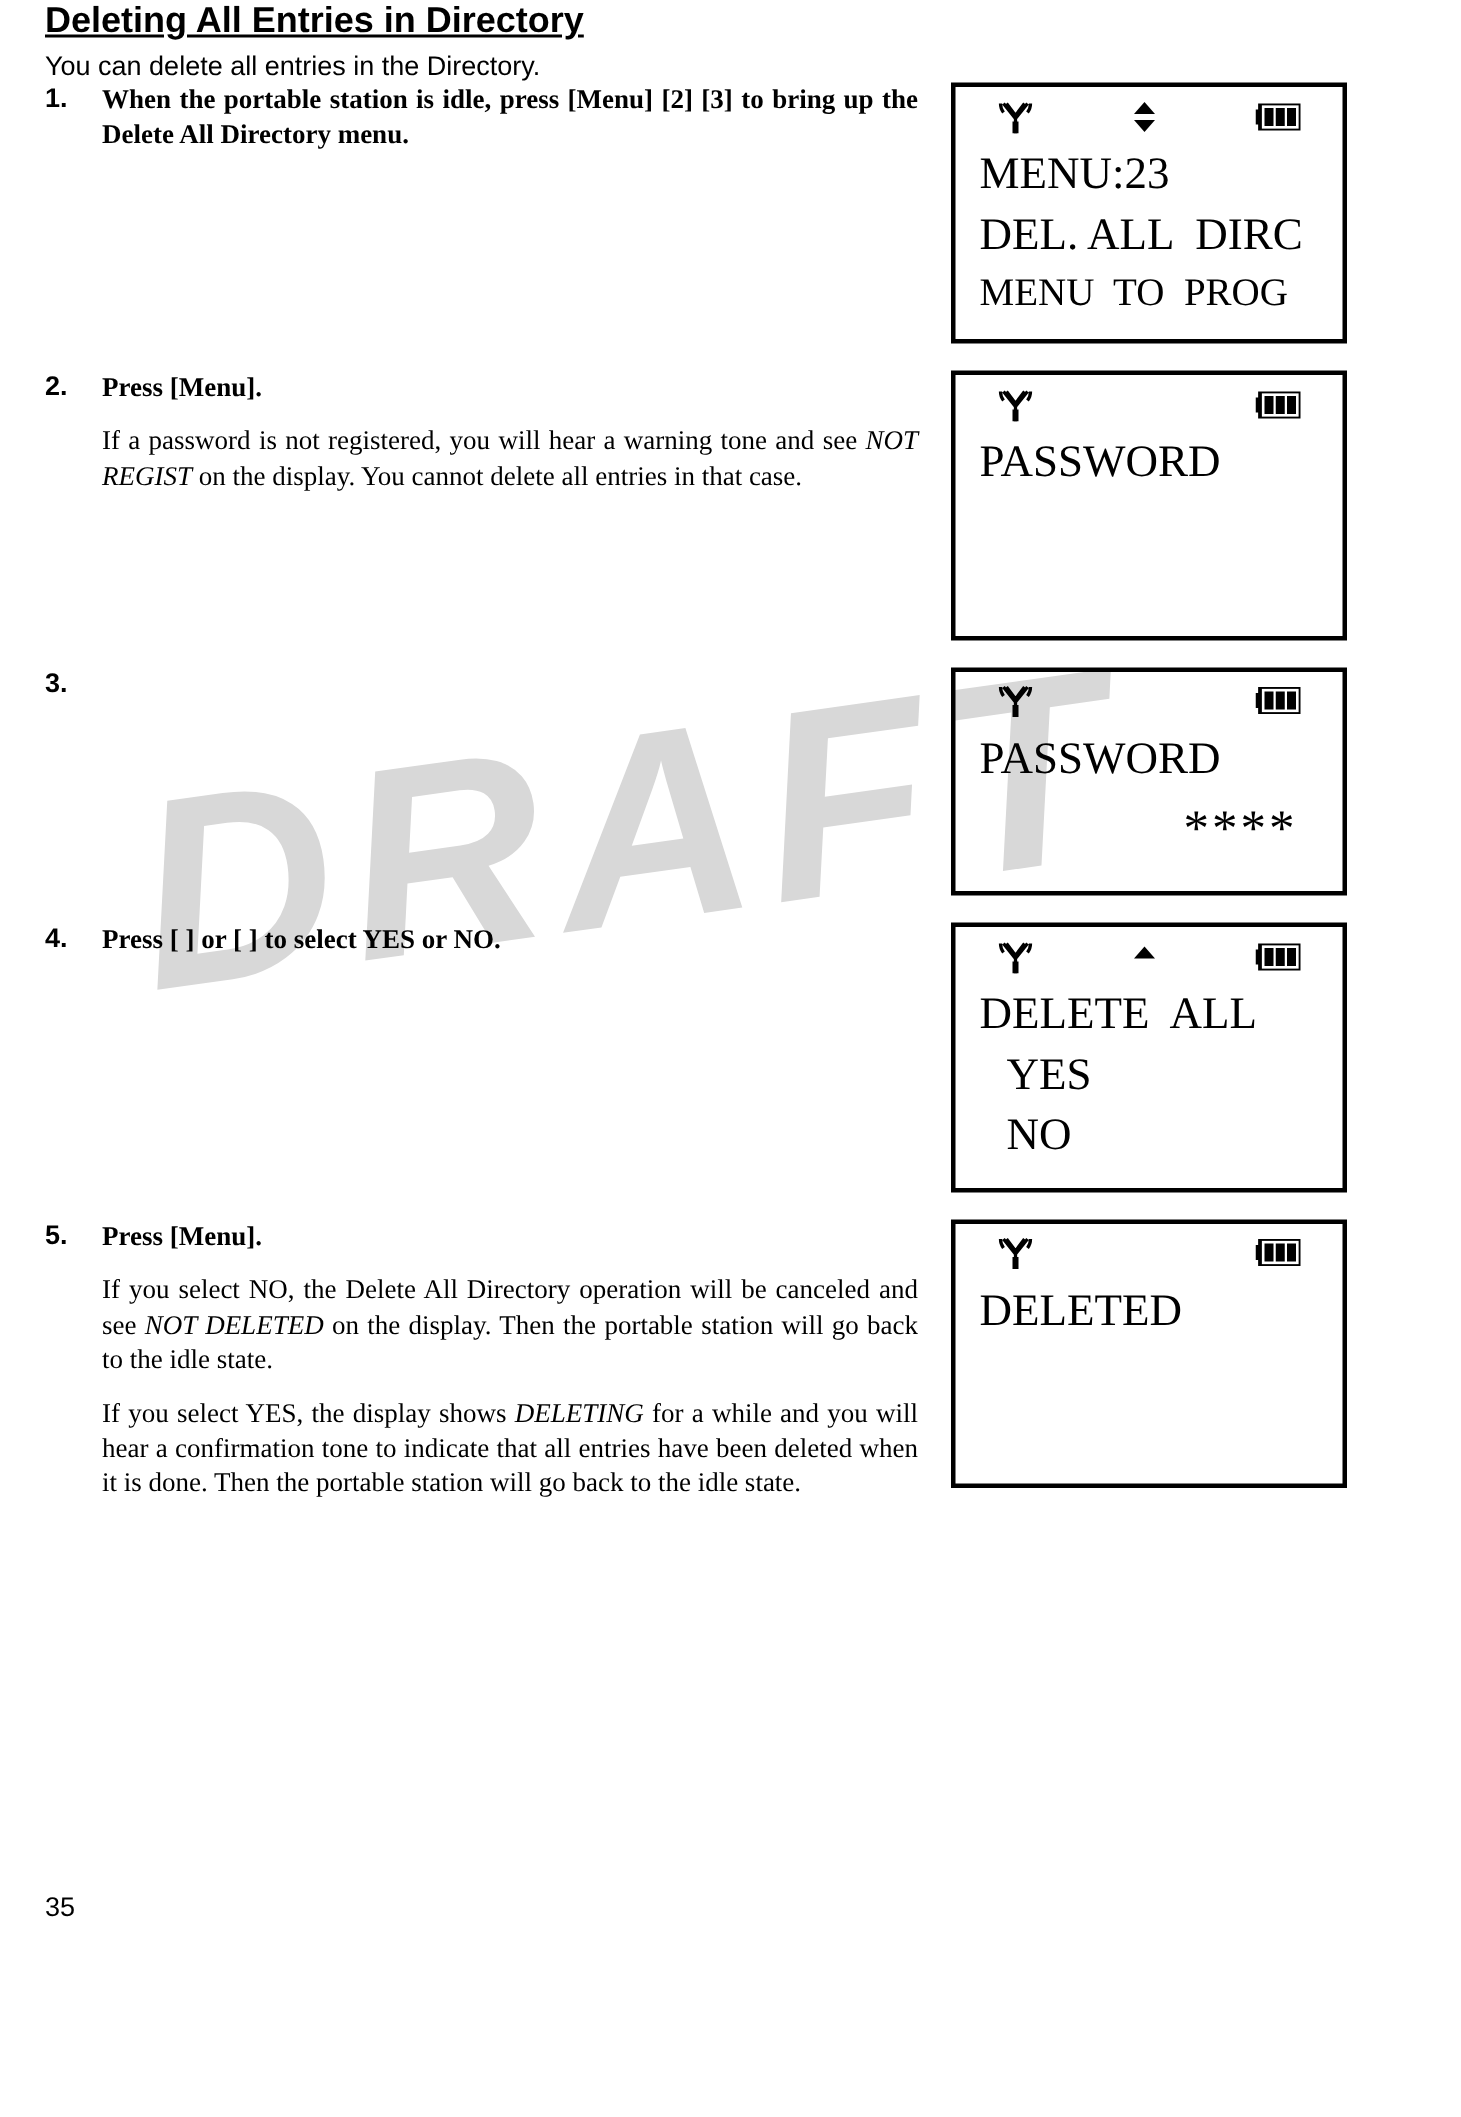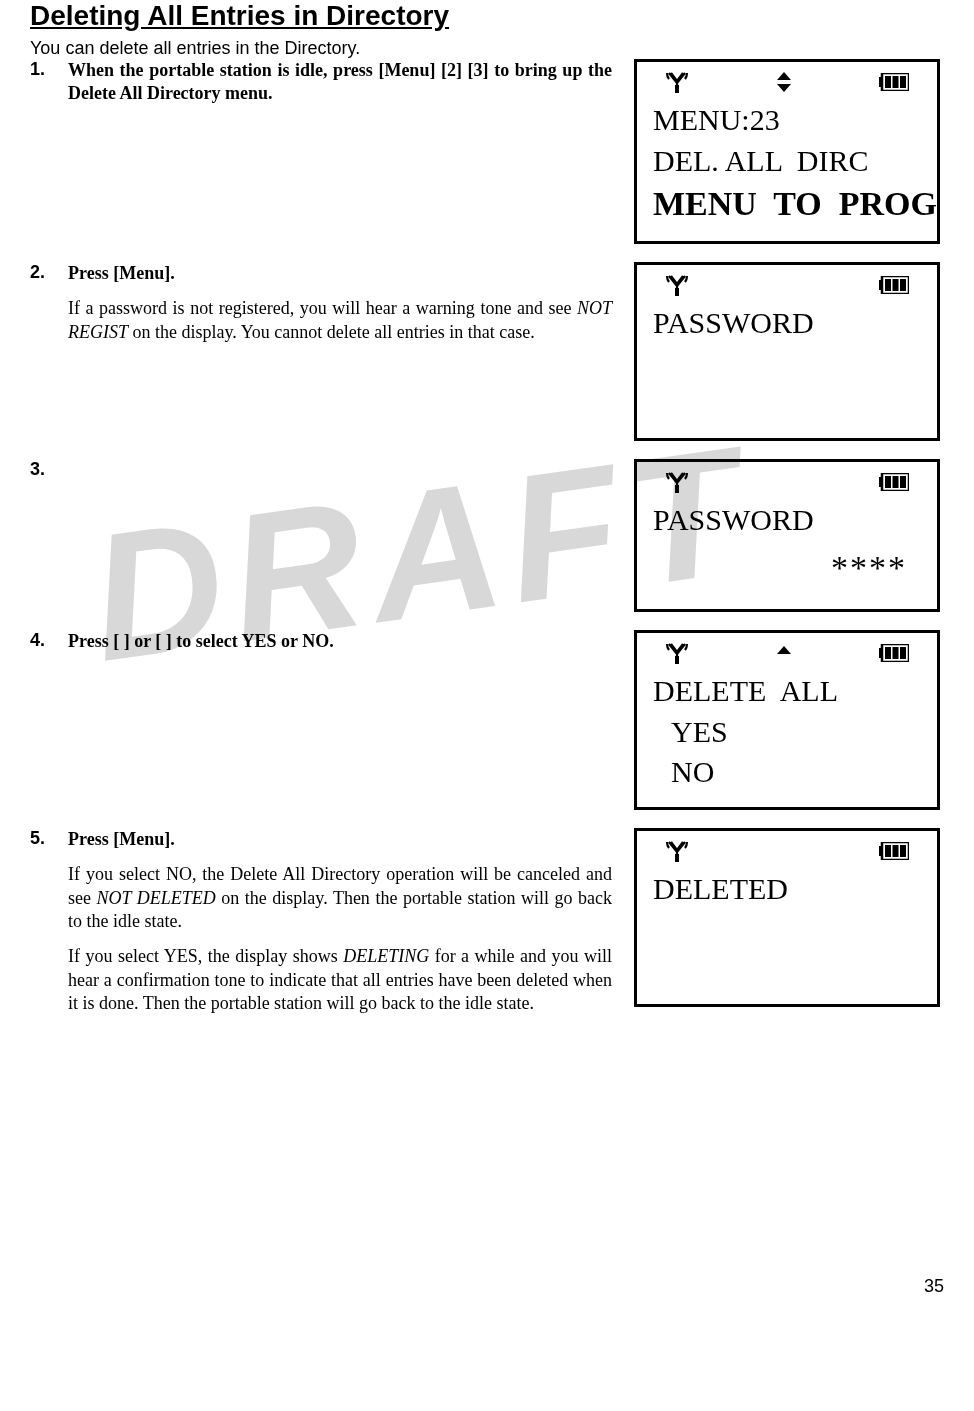--- a/index.html
+++ b/index.html
@@ -23,21 +23,21 @@
     font-weight: bold;
     font-style: italic;
     color: #d8d8d8;
     transform: rotate(-8deg);
     z-index: 0;
     pointer-events: none;
     letter-spacing: 10px;
   }
   .content { position: relative; z-index: 1; }
   .title {
-    font-size: 28px;
+    font-size: 24px;
     font-weight: bold;
     margin: 0 0 6px 0;
     text-decoration: underline;
   }
   .intro { font-size: 18px; }
   .row {
     display: flex;
     align-items: flex-start;
     margin-bottom: 18px;
   }
@@ -64,52 +64,52 @@
   .step-body em { font-style: italic; }
   .screen-col {
     flex-shrink: 0;
     width: 310px;
     margin-left: auto;
     display: flex;
     justify-content: flex-start;
   }
   .screen {
     border: 3px solid #000;
-    width: 306px;
+    width: 264px;
     padding: 10px 6px 14px 6px;
     font-family: "Times New Roman", serif;
   }
   .status-bar {
     display: flex;
     align-items: center;
     justify-content: space-between;
     padding: 0 22px 4px 22px;
     height: 28px;
   }
   .antenna-icon svg { width: 24px; height: 22px; }
   .arrows-icon svg { width: 18px; height: 22px; }
   .battery-icon svg { width: 30px; height: 18px; }
   .screen-line {
     font-size: 30px;
     font-weight: normal;
     padding: 0 10px;
     line-height: 1.35;
     white-space: pre;
   }
-  .screen-line.small { font-size: 34px; font-weight: bold; }
+  .screen-line.small { font-size: 26px; }
   .screen-line.stars {
     text-align: right;
     font-size: 34px;
     padding-right: 24px;
     line-height: 1.6;
     letter-spacing: 2px;
   }
   .screen-line.indent { padding-left: 28px; }
   .page-num {
-    text-align: right;
+    text-align: left;
     font-size: 18px;
     margin-top: 260px;
     padding-bottom: 20px;
   }
 </style>
 </head>
 <body>
 
 <div class="page">
   <div class="watermark">DRAFT</div>

